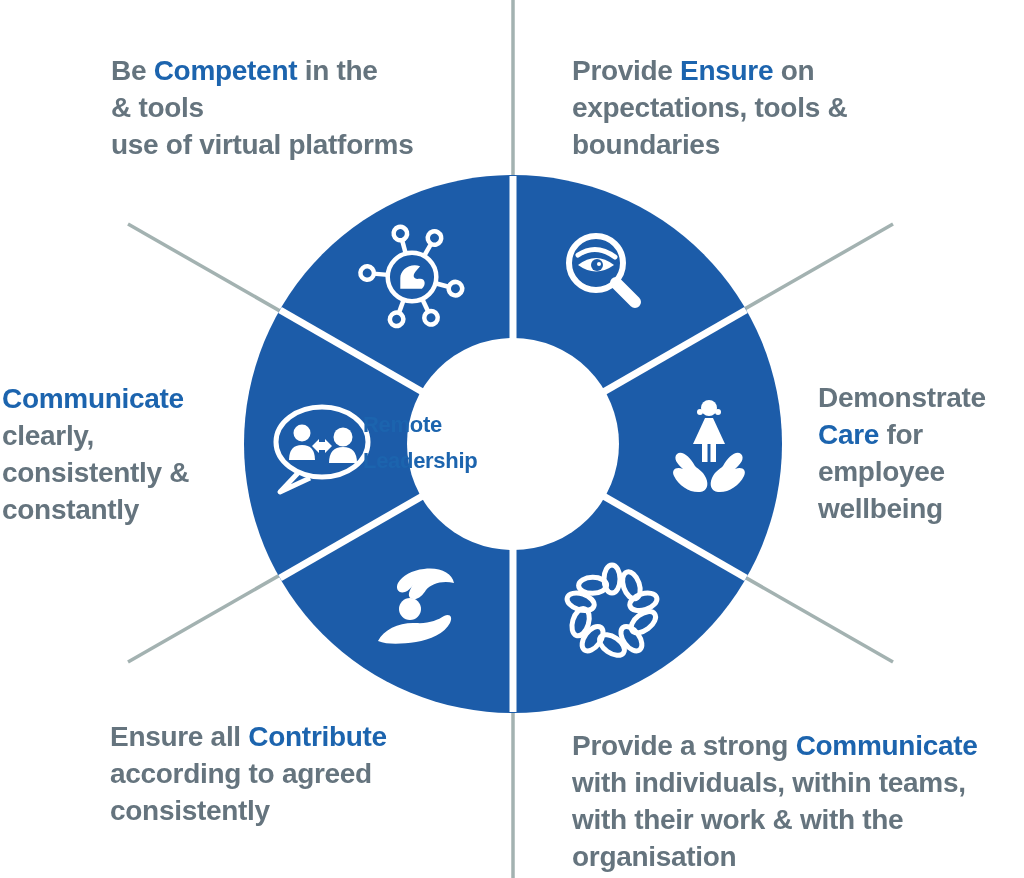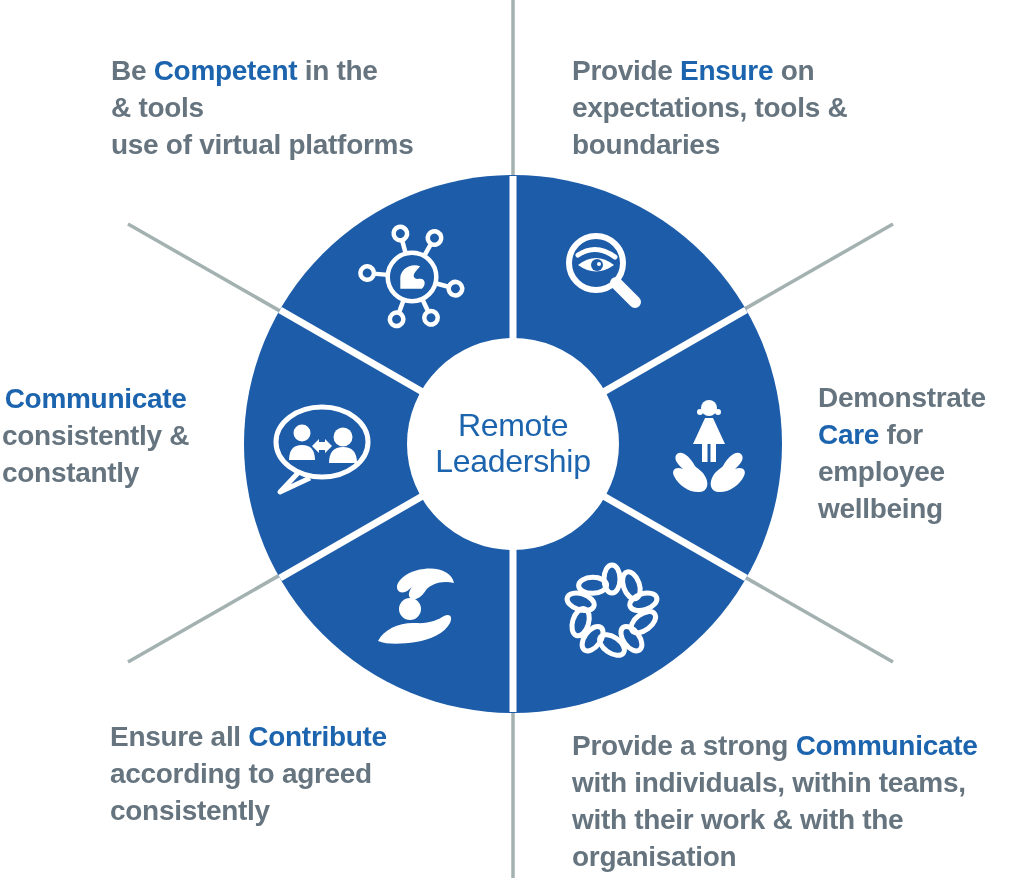--- a/index.html
+++ b/index.html
@@ -19,24 +19,24 @@
   .divider{stroke:#ffffff;stroke-width:7;}
   .hub{fill:#ffffff;}
   .ic-stroke{stroke:#ffffff;fill:none;}
   .ic-fill{fill:#ffffff;stroke:none;}
   .ic-blue{fill:var(--circle-blue);stroke:none;}
   .label{
     position:absolute;
     font-weight:700;font-size:28px;line-height:37px;
     color:var(--text-gray);letter-spacing:-0.3px;white-space:nowrap;
   }
-  .accent{color:var(--accent-blue);text-align:center;}
+  .accent{color:var(--accent-blue);}
   .center-label{
-    position:absolute;left:363px;top:407px;width:300px;text-align:center;
-    font-weight:400;font-size:32px;line-height:36px;color:var(--accent-blue);
+    position:absolute;left:363px;top:407px;width:300px;
+    font-weight:700;font-size:22px;line-height:36px;color:var(--accent-blue);
     letter-spacing:-0.3px;
   }
 </style>
 </head>
 <body>
 
 <div id="stage">
 
   <svg id="diagram-svg" width="1024" height="878" viewBox="0 0 1024 878">
 
@@ -177,20 +177,21 @@
   </div>
 
   <div class="label" style="left:572px;top:52px">
     <div><span>Provide </span><span class="accent">Ensure</span><span> on</span></div>
     <div>expectations, tools &amp;</div>
     <div>boundaries</div>
   </div>
 
   <div class="label" style="left:2px;top:380px">
     <div class="accent">Communicate</div>
+    <div>clearly,</div>
     <div>consistently &amp;</div>
     <div>constantly</div>
   </div>
 
   <div class="label" style="left:818px;top:379px">
     <div>Demonstrate</div>
     <div><span class="accent">Care</span><span> for</span></div>
     <div>employee</div>
     <div>wellbeing</div>
   </div>

